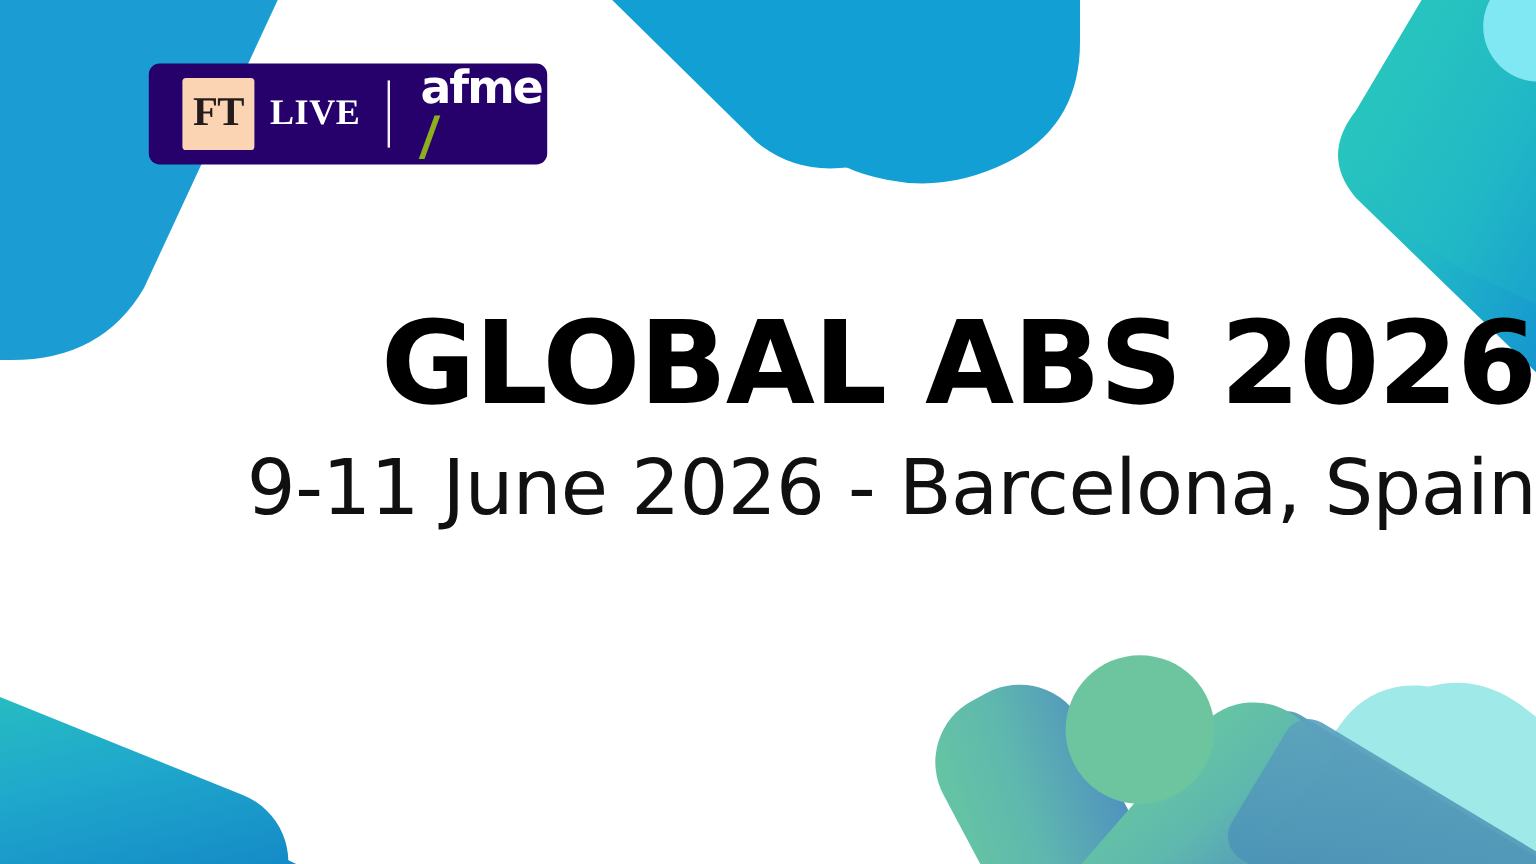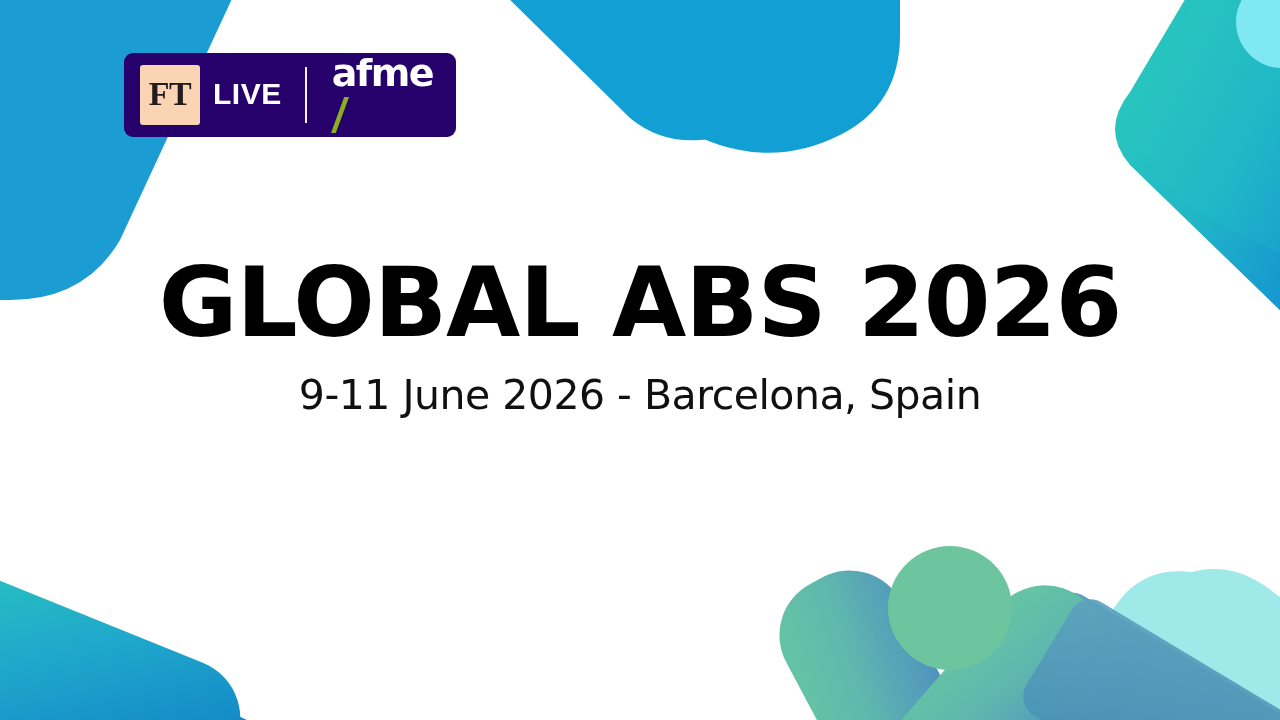--- a/index.html
+++ b/index.html
@@ -41,41 +41,41 @@
     background: #26006B;
     border-radius: 9px;
     display: flex;
     align-items: center;
     z-index: 5;
   }
 
   #ft-mark {
     width: 60px;
     height: 60px;
-    margin-left: 16px;
+    margin-left: 28px;
     background: #FBD4B4;
     border-radius: 3px;
     display: flex;
     align-items: center;
     justify-content: center;
     flex: none;
   }
   #ft-mark .ft-letters {
     font-family: "Liberation Serif", serif;
     font-weight: 700;
     font-size: 34px;
     line-height: 1;
     color: #241c1c;
     letter-spacing: -0.5px;
     transform: translateY(-1px);
   }
 
   #live-word {
     color: #ffffff;
-    font-family: Liberation Sans, sans-serif;
+    font-family: Liberation Serif, serif;
     font-weight: 700;
     font-size: 30px;
     letter-spacing: 0.5px;
     margin-left: 13px;
     line-height: 1;
     transform: translateY(-1px);
   }
 
   #lockup-divider {
     width: 2px;
@@ -110,39 +110,39 @@
     margin-left: 1px;
     transform: skewX(-3deg);
   }
 
   
   #headline-block {
     position: absolute;
     left: 0;
     top: 255px;
     width: 1280px;
-    text-align: center;
+    text-align: right;
     z-index: 4;
   }
 
   #event-title {
     font-family: "DejaVu Sans", sans-serif;
     font-weight: 700;
     font-size: 96px;
     line-height: 1.0;
     letter-spacing: -1px;
     color: #000000;
     white-space: nowrap;
   }
 
   #event-subtitle {
     margin-top: 24px;
     font-family: "DejaVu Sans", sans-serif;
     font-weight: 400;
-    font-size: 41px;
+    font-size: 64px;
     line-height: 1.0;
     letter-spacing: -0.5px;
     color: #101010;
     white-space: nowrap;
   }
 </style>
 </head>
 <body>
 
 <div id="stage">

